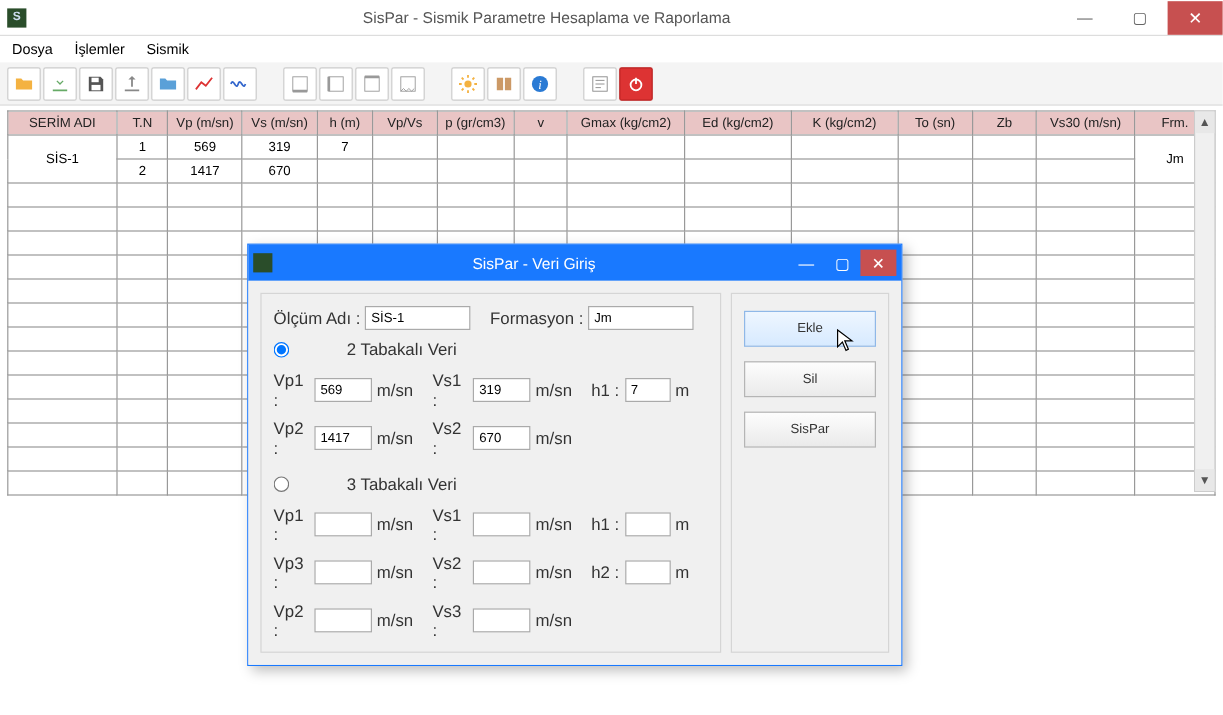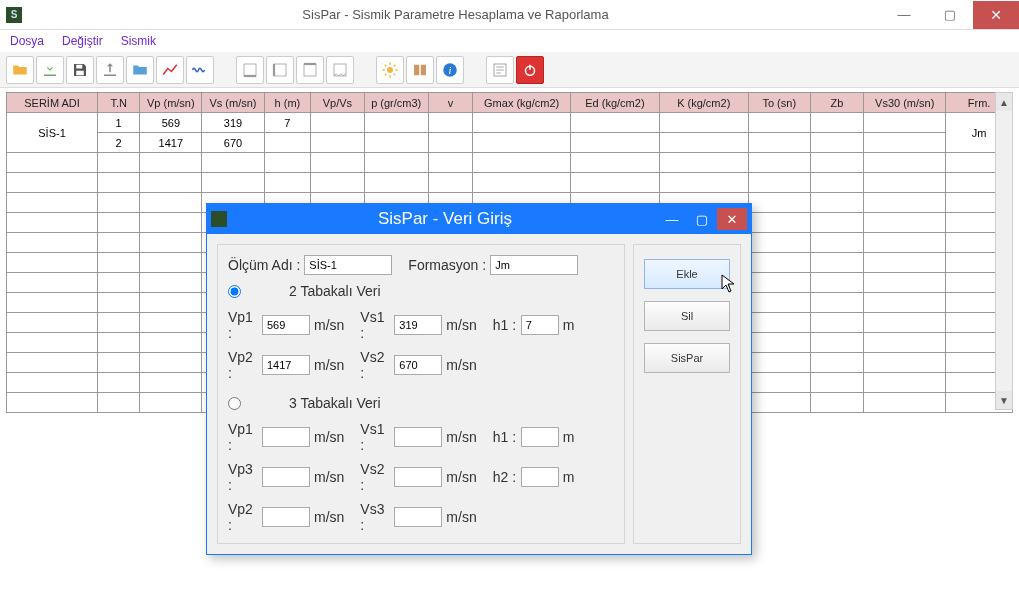--- a/index.html
+++ b/index.html
@@ -19,21 +19,21 @@
     border-bottom: 1px solid #ddd;
     display: flex;
     align-items: center;
     padding: 0 0 0 6px;
   }
   .titlebar .appicon { width: 16px; height: 16px; background:#2a4d2a; margin-right:8px; display:flex; align-items:center; justify-content:center; color:#cde; font-weight:bold; font-size:10px;}
   .titlebar .title { flex:1; text-align:center; color:#555; font-size:13px; }
   .titlebar .winbtns { display:flex; }
   .titlebar .winbtn { width:46px; height:28px; display:flex; align-items:center; justify-content:center; color:#666; font-size:13px;}
   .titlebar .winbtn.close { background:#c75050; color:#fff; font-size:14px; }
-  .menubar { height:22px; background:#fff; display:flex; align-items:center; padding:0 4px; color:#6d28d9; gap:6px;}
+  .menubar { height:22px; background:#fff; display:flex; align-items:center; padding:0 4px; color:#000000; gap:6px;}
   .menubar span { padding:2px 6px; }
   .toolbar { height:36px; background:#f4f4f4; border-bottom:1px solid #ddd; display:flex; align-items:center; padding:2px 6px; gap:2px;}
   .tbtn { width:28px; height:28px; border:1px solid #ccc; background:#fff; display:flex; align-items:center; justify-content:center; font-size:14px; color:#444; border-radius:2px;}
   .tbtn.sep { width:18px; border:none; background:none; }
   .tbtn svg { width:18px; height:18px; }
   .gridwrap { position:relative; padding:4px 6px; }
   table.grid { border-collapse:collapse; width:100%; table-layout:fixed; }
   table.grid th, table.grid td { border:1px solid #999; height:20px; font-size:11px; text-align:center; padding:0 2px; overflow:hidden; white-space:nowrap;}
   table.grid th { background:#e9c5c5; font-weight:normal; color:#222;}
   .vscroll { position:absolute; right:6px; top:4px; width:18px; bottom:4px; background:#f0f0f0; border:1px solid #ccc; display:flex; flex-direction:column; justify-content:space-between;}
@@ -42,27 +42,27 @@
   .dialog {
     position:absolute;
     left:206px; top:203px;
     width:546px;
     background:#f0f0f0;
     border:1px solid #1979ff;
     box-shadow: 4px 4px 10px rgba(0,0,0,.25);
   }
   .dialog .dtitle { height:30px; background:#1979ff; display:flex; align-items:center; color:#fff; padding:0 4px;}
   .dialog .dtitle .dicon { width:16px; height:16px; background:#2a4d2a; margin-right:6px;}
-  .dialog .dtitle .dtxt { flex:1; text-align:center; font-size:17px; }
+  .dialog .dtitle .dtxt { flex:1; text-align:center; font-size:13px; }
   .dialog .dtitle .dbtn { width:30px; height:22px; display:flex; align-items:center; justify-content:center; color:#fff; font-size:13px;}
   .dialog .dtitle .dbtn.close { background:#c75050; }
   .dialog .dbody { padding:10px; display:flex; gap:8px; background:#f0f0f0;}
   .panel { border:1px solid #d5d5d5; background:#f0f0f0; padding:10px; }
   .panel.left { flex:1; }
-  .panel.right { width:108px; display:flex; flex-direction:column; gap:12px; padding:14px 10px;}
+  .panel.right { width:132px; display:flex; flex-direction:column; gap:12px; padding:14px 10px;}
   .row { display:flex; align-items:center; gap:4px; margin-bottom:8px; flex-wrap:nowrap;}
   .lbl { font-size:14px; color:#333; }
   input.txt { border:1px solid #aaa; height:20px; font-size:11px; padding:0 4px; background:#fff;}
   input.txt.sm { width:48px; }
   input.txt.md { width:88px; }
   input[type=radio]{ margin:0 4px 0 0; vertical-align:middle;}
   .radio-row { display:flex; align-items:center; margin:6px 0 10px 0; font-size:11px;gap:44px;}
   .btn {
     height:30px; border:1px solid #b5b5b5; background:linear-gradient(#fdfdfd,#eaeaea);
     font-size:11px; color:#333; display:flex; align-items:center; justify-content:center; cursor:pointer;
@@ -79,21 +79,21 @@
   <div class="title">SisPar - Sismik Parametre Hesaplama ve Raporlama</div>
   <div class="winbtns">
     <div class="winbtn">—</div>
     <div class="winbtn">▢</div>
     <div class="winbtn close">✕</div>
   </div>
 </div>
 
 <div class="menubar">
   <span>Dosya</span>
-  <span>Değiştir</span>
+  <span>İşlemler</span>
   <span>Sismik</span>
 </div>
 
 <div class="toolbar">
   <div class="tbtn">
       <svg viewBox="0 0 24 24">
         <path fill="#f4b241" d="M3 6h6l2 2h10v10H3z"></path>
       </svg>
     </div>
   <div class="tbtn">

